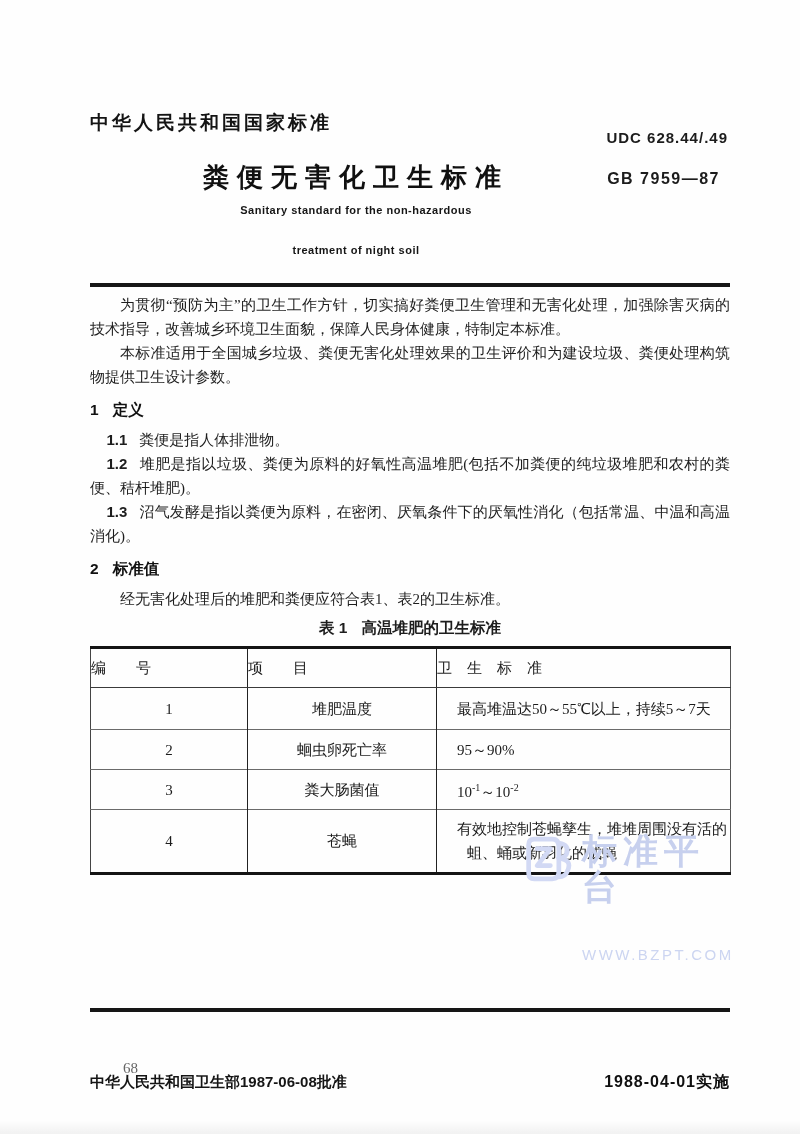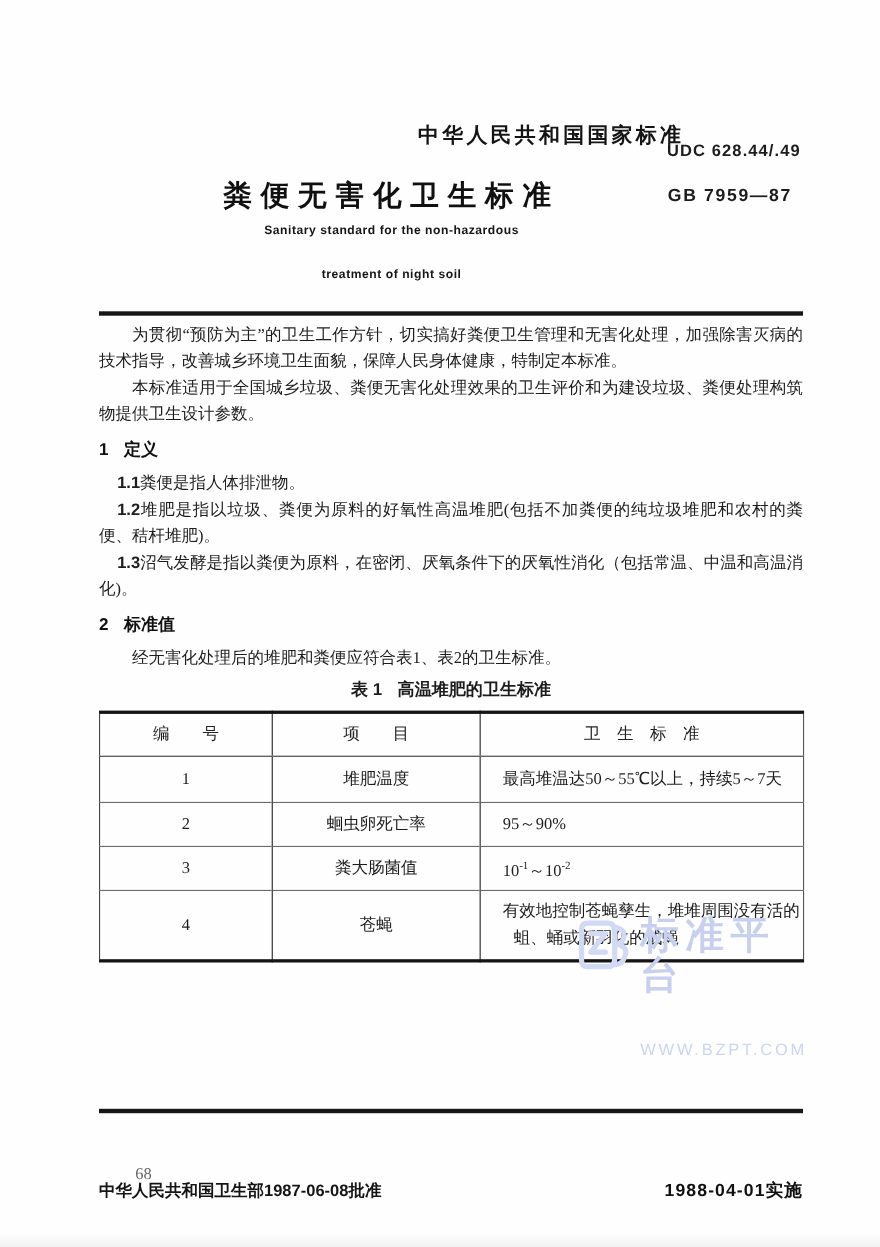--- a/index.html
+++ b/index.html
@@ -15,21 +15,21 @@
   .page::after{
     content:""; position:absolute; left:0; right:0; bottom:0; height:14px;
     background:linear-gradient(to bottom, rgba(0,0,0,0), rgba(0,0,0,0.05));
     pointer-events:none;
   }
   .content { position:absolute; left:90px; top:0; width:640px; height:1134px; }
 
   
   .std-label {
     position:absolute; top:110px; left:0; width:532px;
-    text-align:right; font-weight:bold; font-size:19px; letter-spacing:3px;
+    text-align:left; font-weight:bold; font-size:19px; letter-spacing:3px;
     font-family:"Liberation Sans", sans-serif; color:#141414;
   }
   .udc {
     position:absolute; top:129px; right:2px;
     font-weight:bold; font-size:15px; letter-spacing:1px;
     font-family:"Liberation Sans", sans-serif;
   }
   .title-cn {
     position:absolute; top:160px; left:0; width:532px;
     text-align:center; font-weight:bold; font-size:26px; letter-spacing:8px;
@@ -53,38 +53,38 @@
     position:absolute; top:293px; left:0; width:640px;
     font-size:15px; line-height:24px; text-align:justify; color:#1d1d1d;
   }
   .para { text-indent:2em; margin:0; }
   .sec-heading {
     font-family:"Liberation Sans", sans-serif; font-weight:bold;
     font-size:15.5px; margin:9px 0 6px 0; color:#111;
   }
   .sec-heading .num { margin-right:14px; }
   .item { text-indent:1.1em; }
-  .item b { font-family:"Liberation Sans", sans-serif; margin-right:0; }
+  .item b { font-family:"Liberation Sans", sans-serif; margin-right:12px; }
   .intro { text-indent:2em; }
   .tbl-caption {
     text-align:center; font-weight:bold; font-size:15.5px;
     font-family:Liberation Sans, sans-serif; margin:5px 0 6px 0;
   }
   .tbl-caption .cap-no { margin-right:14px; }
 
   
   table.std {
     width:640px; border-collapse:collapse; table-layout:fixed;
     border-top:3px solid #141414; border-bottom:3px solid #141414;
     border-left:1px solid #444; border-right:1px solid #555;
     font-size:15px;
   }
   table.std col.c1{ width:157px; } table.std col.c2{ width:189px; } table.std col.c3{ width:294px; }
   table.std th {
-    height:40px; font-weight:normal; font-size:15px; text-align:center;
+    height:40px; font-weight:normal; font-size:15px; text-align:left;
     border-bottom:1.5px solid #3a3a3a; color:#222;
   }
   table.std td {
     text-align:center; vertical-align:middle; color:#1c1c1c;
   }
   table.std td.std-val { text-align:left; padding-left:20px; }
   table.std .vline { border-left:1.5px solid #222; }
   table.std tr.r1 td { height:42px; }
   table.std tr.r2 td, table.std tr.r3 td { height:40px; border-top:1px solid #6a6a6a; }
   table.std tr.r4 td { height:64px; border-top:1px solid #6a6a6a; }

